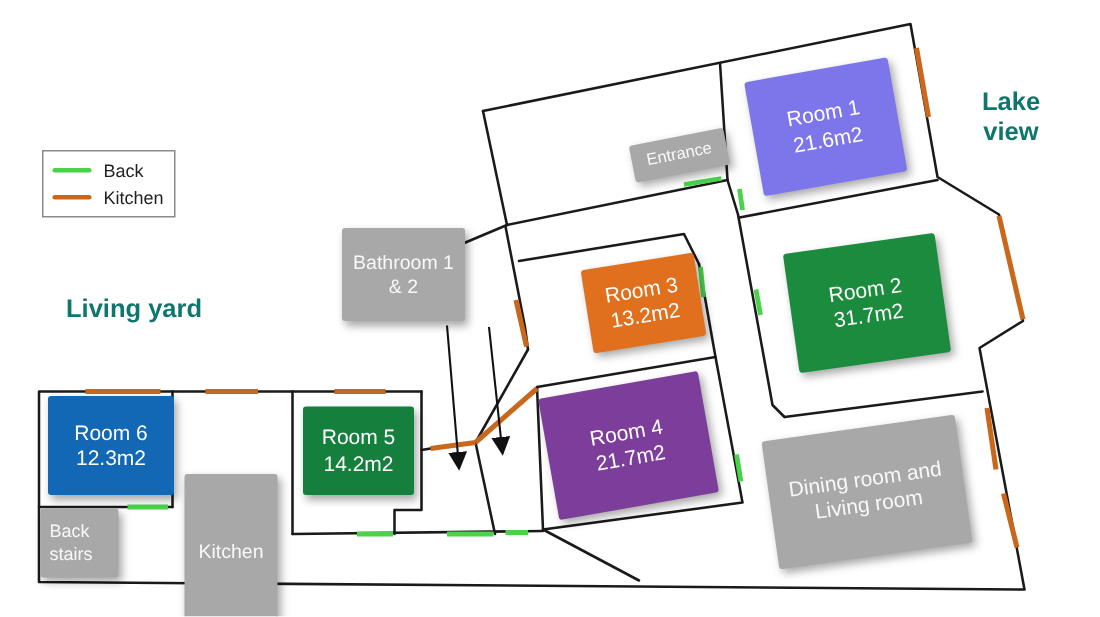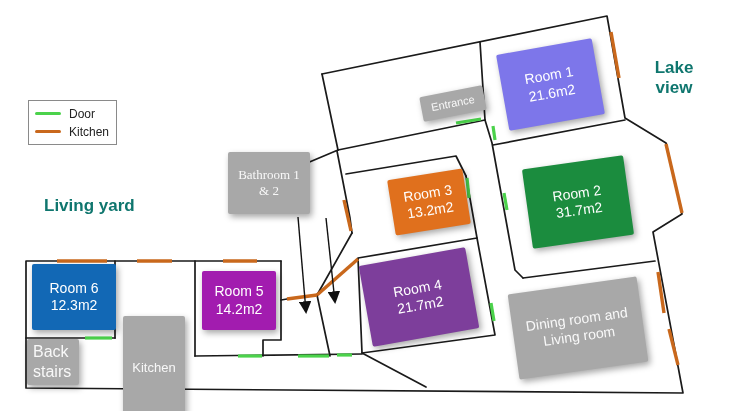--- a/index.html
+++ b/index.html
@@ -103,21 +103,21 @@
 
     <g>
       <path class="arrow-line" d="M298,217 L306,312" marker-end="url(#arrowhead)"></path>
       <path class="arrow-line" d="M326,218 L335,302" marker-end="url(#arrowhead)"></path>
     </g>
   </svg>
 
   <div id="legend">
     <div class="legend-row">
       <span class="swatch door"></span>
-      <span>Door</span>
+      <span>Back</span>
     </div>
     <div class="legend-row">
       <span class="swatch window"></span>
       <span>Kitchen</span>
     </div>
   </div>
 
   <div class="big-label" style="left:44px;top:196px;">Living yard</div>
   <div class="big-label" style="left:638px;top:58px;width:72px;text-align:center;">Lake view</div>
 
@@ -134,40 +134,40 @@
   <div class="box room-box" style="left: 391px; top: 174px; width: 76px; height: 56px; transform: rotate(-9deg); background: rgb(224, 112, 29);">
     <span>Room 3</span>
     <span>13.2m2</span>
   </div>
 
   <div class="box room-box" style="left: 365px; top: 256px; width: 108px; height: 82px; transform: rotate(-10deg); background: rgb(125, 62, 155);">
     <span>Room 4</span>
     <span>21.7m2</span>
   </div>
 
-  <div class="box room-box" style="left: 202px; top: 271px; width: 74px; height: 59px; background: #a21caf;">
+  <div class="box room-box" style="left: 202px; top: 271px; width: 74px; height: 59px; background: #15803d;">
     <span>Room 5</span>
     <span>14.2m2</span>
   </div>
 
   <div class="box room-box" style="left: 32px; top: 264px; width: 84px; height: 66px; background: rgb(18, 104, 181);">
     <span>Room 6</span>
     <span>12.3m2</span>
   </div>
 
   <div class="box gray-box" style="left:123px;top:272px;width:62px;height:105px;font-size:13px;margin-top:44px;">
     <span>Kitchen</span>
   </div>
 
-  <div class="box gray-box" style="left:27px;top:339px;width:52px;height:46px;font-size:16px;align-items:flex-start;padding-left:6px;box-sizing:border-box;text-align:left;">
+  <div class="box gray-box" style="left:27px;top:339px;width:52px;height:46px;font-size:12px;align-items:flex-start;padding-left:6px;box-sizing:border-box;text-align:left;">
     <span>Back stairs</span>
   </div>
 
   <div class="box gray-box" style="left:228px;top:152px;width:82px;height:62px;font-size:13px;">
-    <span style="width:70px;font-family:Liberation Serif, serif;">Bathroom 1 &amp; 2</span>
+    <span style="width:70px;">Bathroom 1 &amp; 2</span>
   </div>
 
   <div class="box gray-box" style="left:421px;top:91px;width:64px;height:25px;font-size:11px;transform:rotate(-11deg);">
     <span>Entrance</span>
   </div>
 
   <div class="box gray-box" style="left:513px;top:285px;width:130px;height:86px;font-size:14px;transform:rotate(-8deg);">
     <span style="width:112px;">Dining room and Living room</span>
   </div>
 

